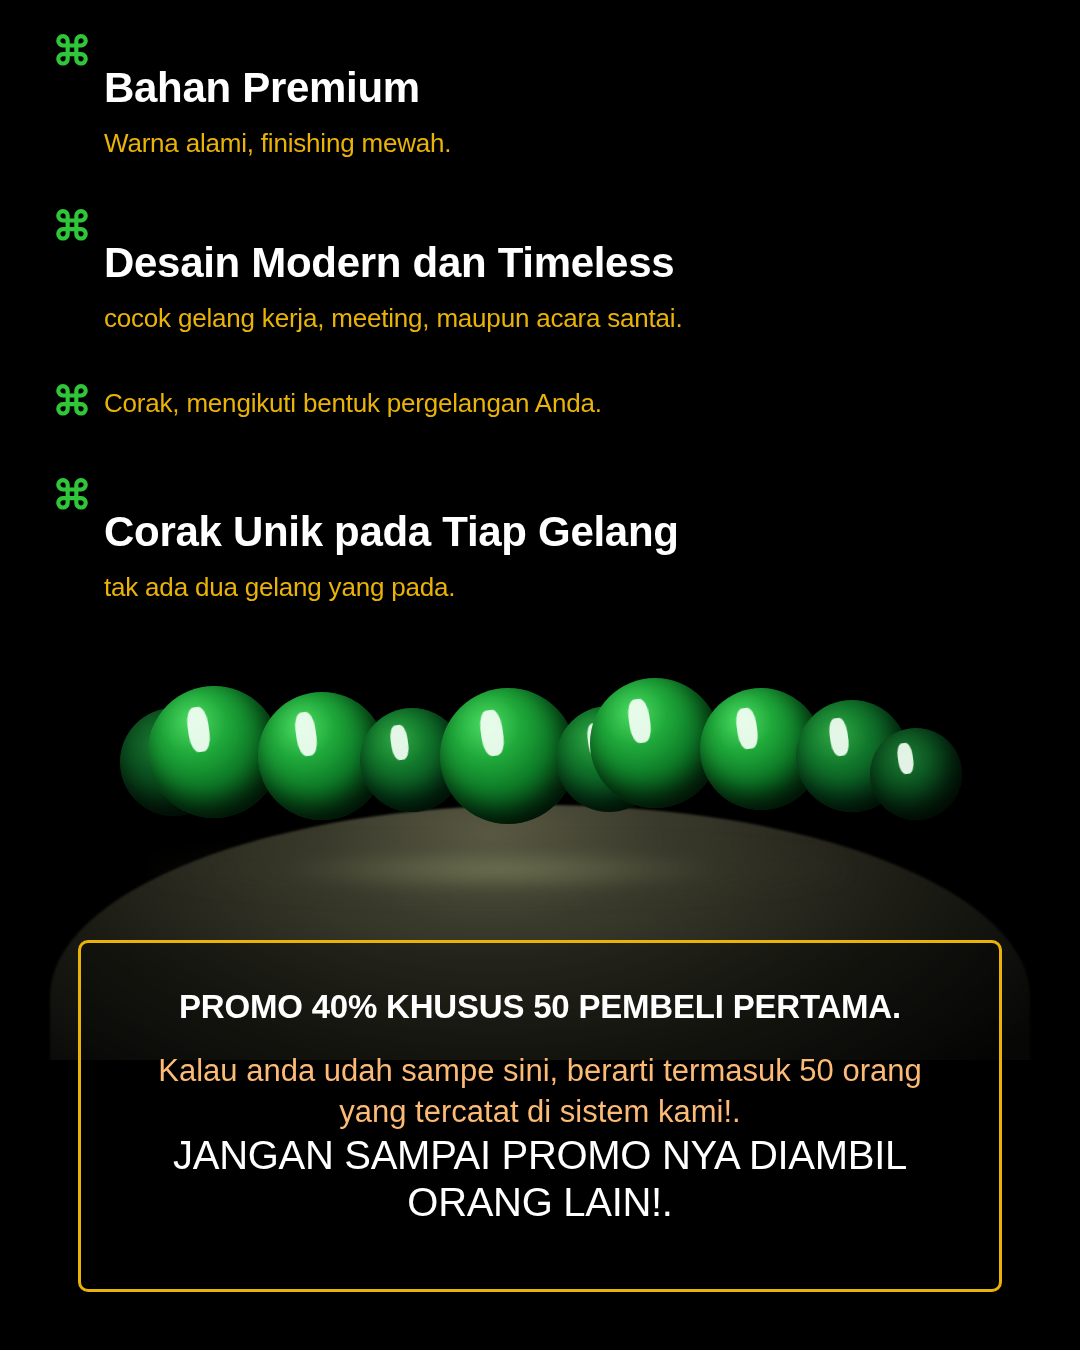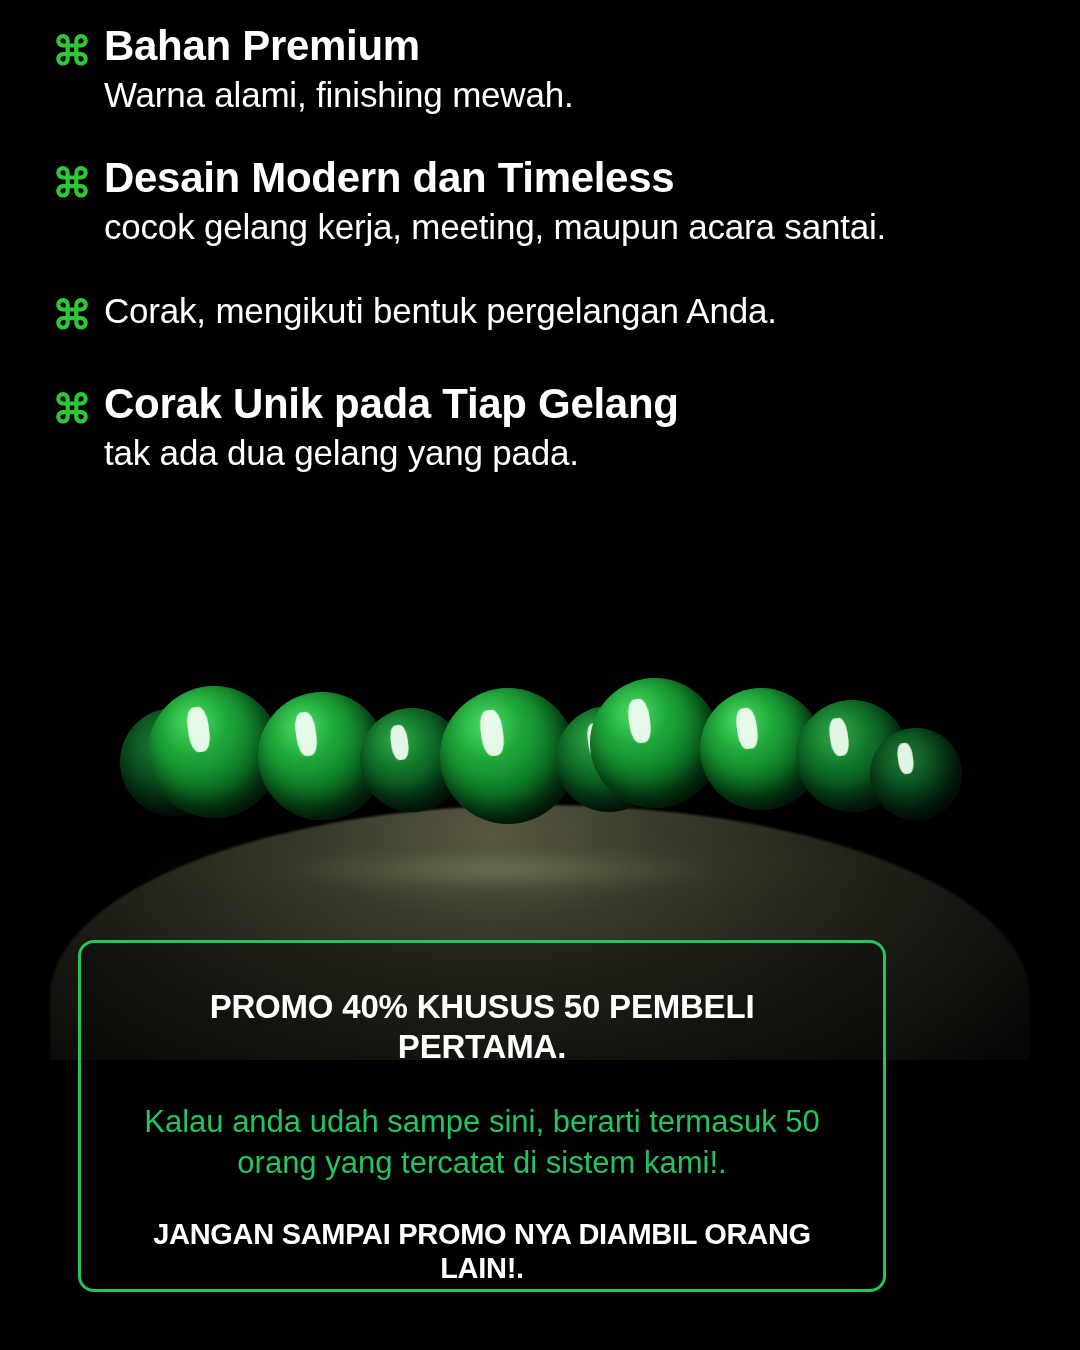--- a/index.html
+++ b/index.html
@@ -43,27 +43,28 @@
     padding-top: 2px;
   }
   .feature-text { flex: 1 1 auto; }
   .feature-title {
     color: #ffffff;
     font-size: 42px;
     font-weight: 700;
     line-height: 1.14;
     letter-spacing: -0.3px;
     white-space: nowrap;
+    margin-top: 42px;
   }
   .feature-sub {
-    color: #ffffff;
-    font-size: 35px;
+    color: #eab308;
+    font-size: 26px;
     font-weight: 400;
     line-height: 1.2;
-    margin-top: 4px;
+    margin-top: 16px;
     letter-spacing: -0.2px;
     white-space: nowrap;
   }
 
   
   .photo {
     position: absolute;
     left: 0;
     top: 630px;
     width: 1080px;
@@ -119,49 +120,48 @@
   .bead.dark {
     background:
       radial-gradient(circle at 38% 32%, #1d7a33 0%, #0b5220 35%, #042d11 70%, #010b04 100%);
   }
 
   
   .promo {
     position: absolute;
     left: 78px;
     top: 940px;
-    width: 808px;
+    width: 924px;
     height: 352px;
-    border: 3px solid #22c55e;
-    border-radius: 16px;
+    border: 3px solid #eab308;
+    border-radius: 10px;
     background: rgba(0,0,0,0.30);
     padding: 44px 56px 36px;
     text-align: center;
   }
   .promo-head {
     color: #ffffff;
     font-size: 33px;
     font-weight: 700;
     letter-spacing: -0.2px;
     line-height: 1.2;
   }
   .promo-body {
-    color: #22c55e;
+    color: #fdba74;
     font-size: 31px;
     font-weight: 400;
     line-height: 1.32;
-    margin-top: 36px;
+    margin-top: 24px;
   }
   .promo-cta {
     color: #ffffff;
-    font-size: 29px;
-    font-weight: 700;
+    font-size: 40px;
+    font-weight: 400;
     line-height: 1.16;
     letter-spacing: -0.3px;
-    margin-top: 34px;
   }
 </style>
 </head>
 <body>
 
 <div class="page">
 
   <div class="features">
 
     <div class="feature">

